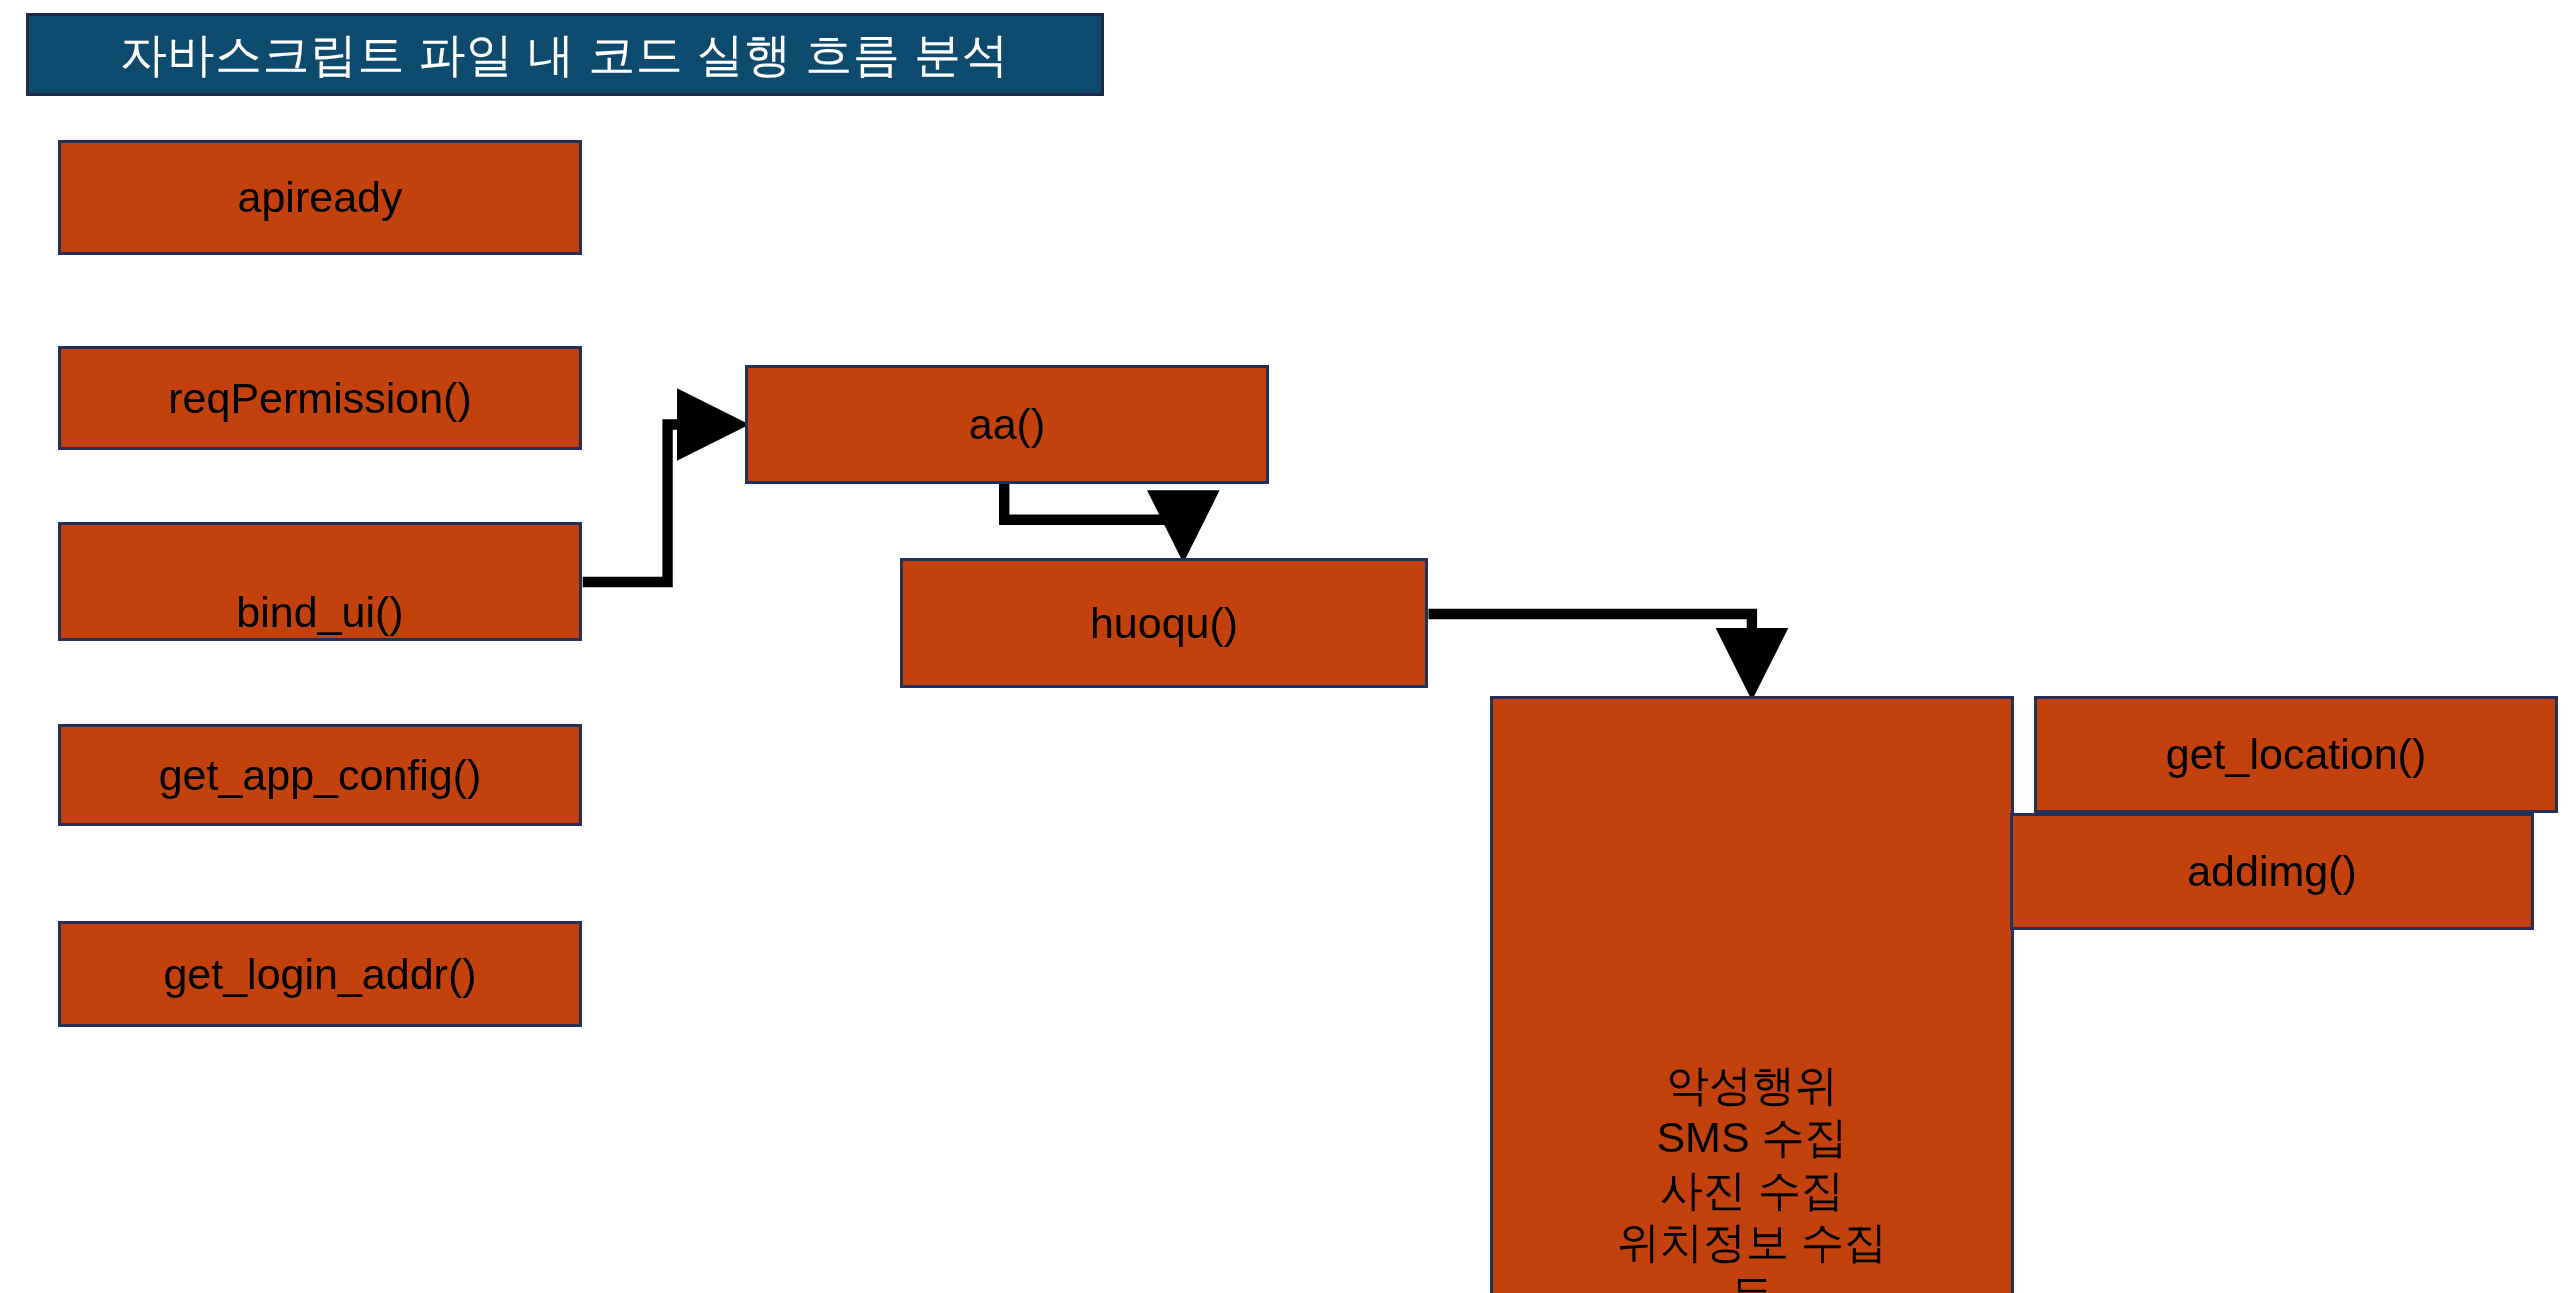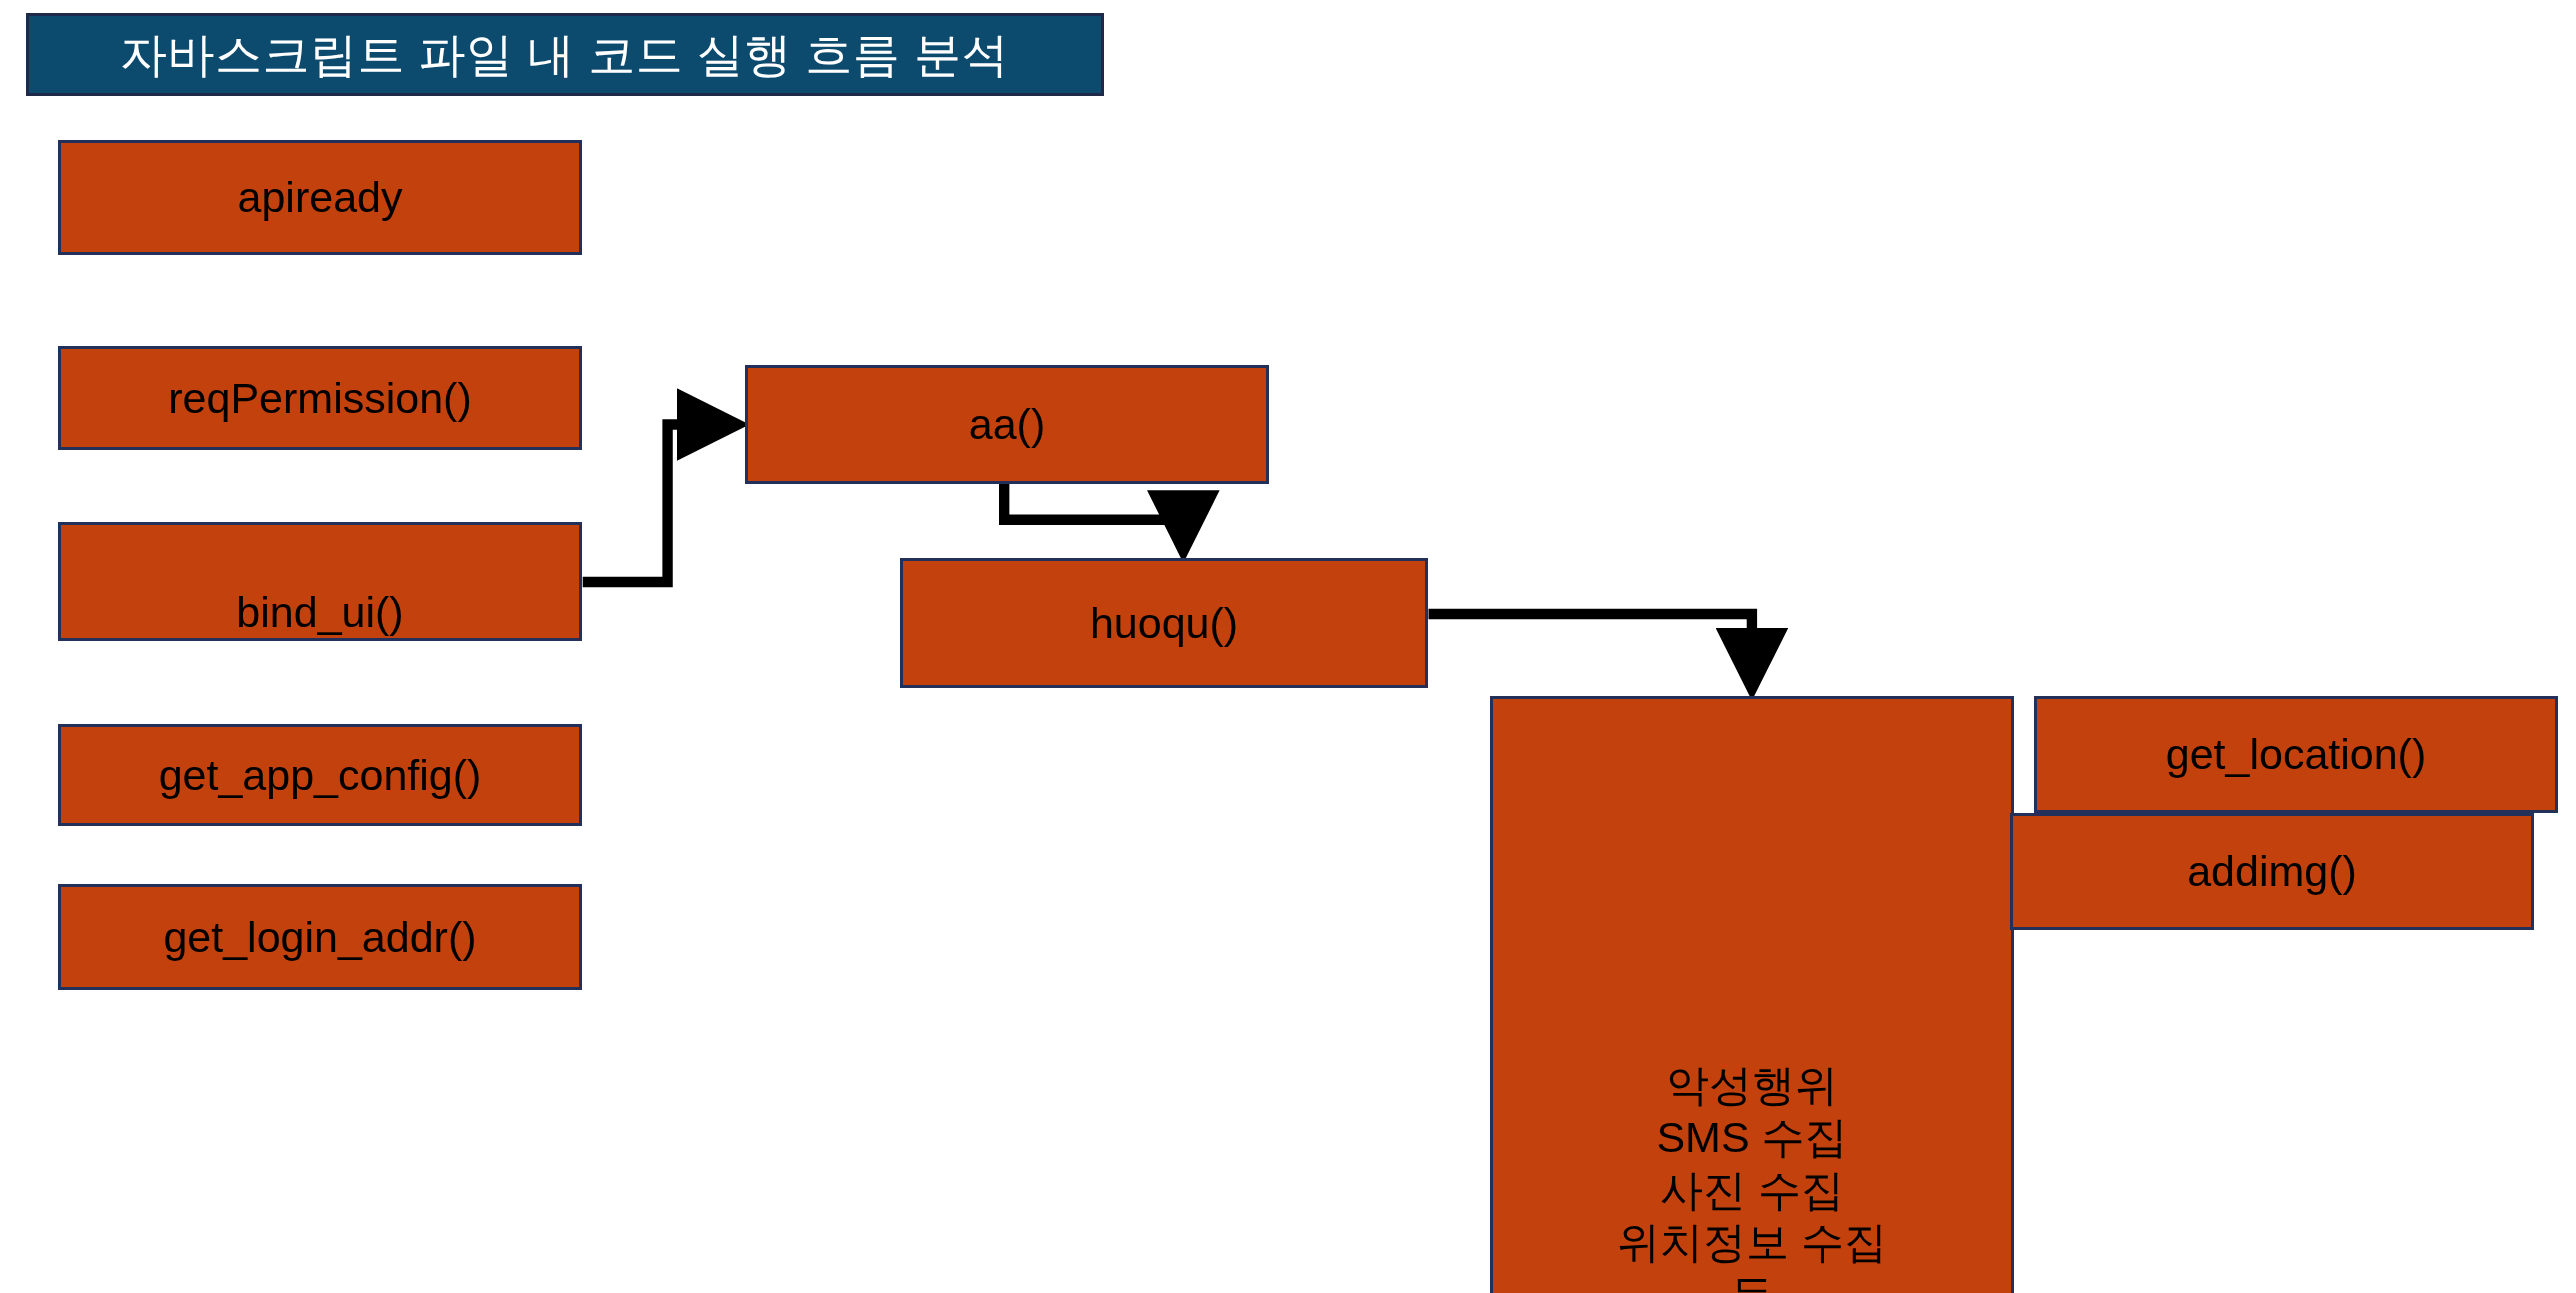--- a/index.html
+++ b/index.html
@@ -56,21 +56,21 @@
     font-size: 43px;
     line-height: 1.18;
     white-space: pre-line;
   }
 
   
   #node-apiready        { left: 58px;  top: 140px;  width: 524px; height: 115px; }
   #node-reqpermission   { left: 58px;  top: 346px;  width: 524px; height: 104px; }
   #node-bind-ui         { left: 58px;  top: 522px;  width: 524px; height: 119px; align-items: flex-end; }
   #node-get-app-config  { left: 58px;  top: 724px;  width: 524px; height: 102px; }
-  #node-get-login-addr  { left: 58px;  top: 884px;  width: 524px; height: 106px; }
+  #node-get-login-addr  { left: 58px;  top: 921px;  width: 524px; height: 106px; }
 
   
   #node-aa     { left: 745px; top: 365px; width: 524px; height: 119px; }
   #node-huoqu  { left: 900px; top: 558px; width: 528px; height: 130px; }
 
   
   #node-malicious {
     left: 1490px; top: 696px; width: 524px; height: 628px;
     align-items: flex-end;
   }

